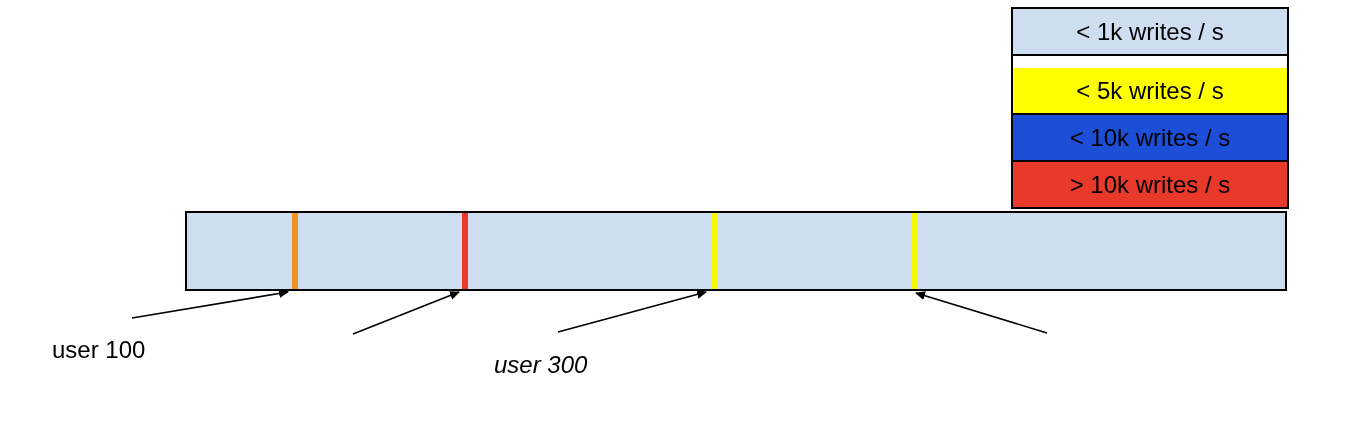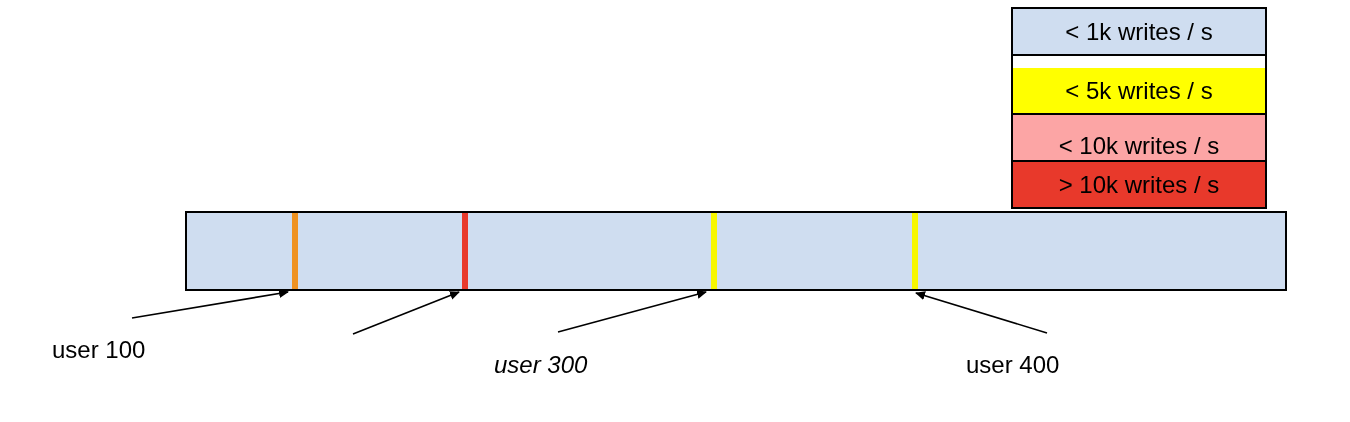--- a/index.html
+++ b/index.html
@@ -21,21 +21,21 @@
     top: 147px;
     font-size: 25px;
     color: #000000;
     white-space: nowrap;
   }
   
   .legend {
     position: absolute;
     left: 1011px;
     top: 7px;
-    width: 256px;
+    width: 278px;
     border: 2px solid #000000;
     box-sizing: border-box;
   }
   .legend-row {
     height: 45px;
     display: flex;
     align-items: center;
     justify-content: center;
     font-size: 24px;
     color: #000000;
@@ -86,21 +86,21 @@
 <div class="canvas">
 
 
   <div class="legend">
     <div class="legend-row" style="background-color: rgb(207, 221, 240);">
       <span>&lt; 1k writes / s</span>
     </div>
     <div class="legend-row" style="background-color: rgb(255, 255, 0); margin-top: 12px;">
       <span>&lt; 5k writes / s</span>
     </div>
-    <div class="legend-row" style="background-color: #fca5a5; align-items: flex-end;">
+    <div class="legend-row" style="background-color: #1d4ed8;">
       <span>&lt; 10k writes / s</span>
     </div>
     <div class="legend-row" style="background-color: rgb(232, 57, 43);">
       <span>&gt; 10k writes / s</span>
     </div>
   </div>
 
   <div class="bar" style="background-color: rgb(207, 221, 240);">
       <div class="marker" style="left: 105px; background-color: rgb(239, 146, 33);"></div>
       <div class="marker" style="left: 275px; background-color: rgb(232, 57, 43);"></div>
@@ -115,15 +115,14 @@
       </marker>
     </defs>
     <line x1="132" y1="318" x2="288" y2="292" stroke="#000000" stroke-width="1.6" marker-end="url(#ah)"></line>
     <line x1="353" y1="334" x2="459" y2="292" stroke="#000000" stroke-width="1.6" marker-end="url(#ah)"></line>
     <line x1="558" y1="332" x2="706" y2="292" stroke="#000000" stroke-width="1.6" marker-end="url(#ah)"></line>
     <line x1="1047" y1="333" x2="916" y2="293" stroke="#000000" stroke-width="1.6" marker-end="url(#ah)"></line>
   </svg>
 
   <div class="user-label lbl-100">user 100</div>
   <div class="user-label lbl-300">user 300</div>
-  <div class="user-label lbl-400">user 400</div>
 
 </div>
 
 </body></html>

